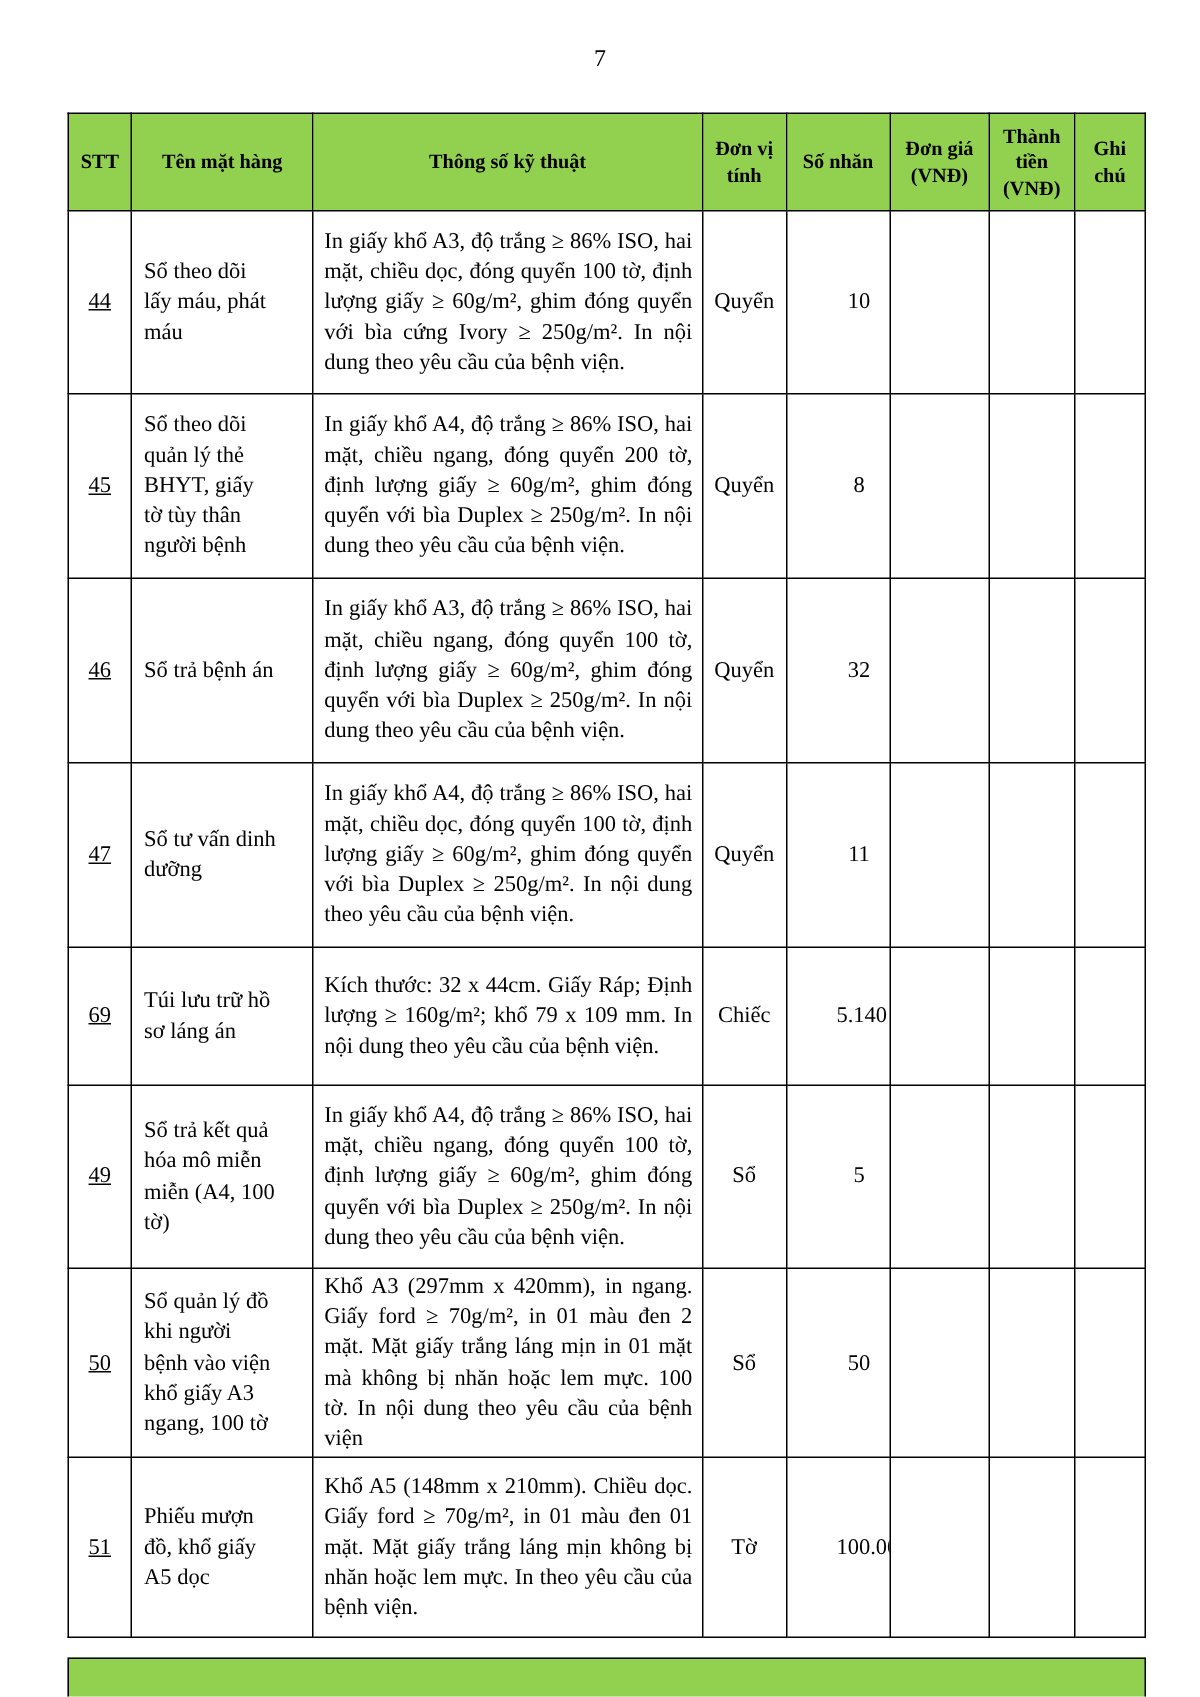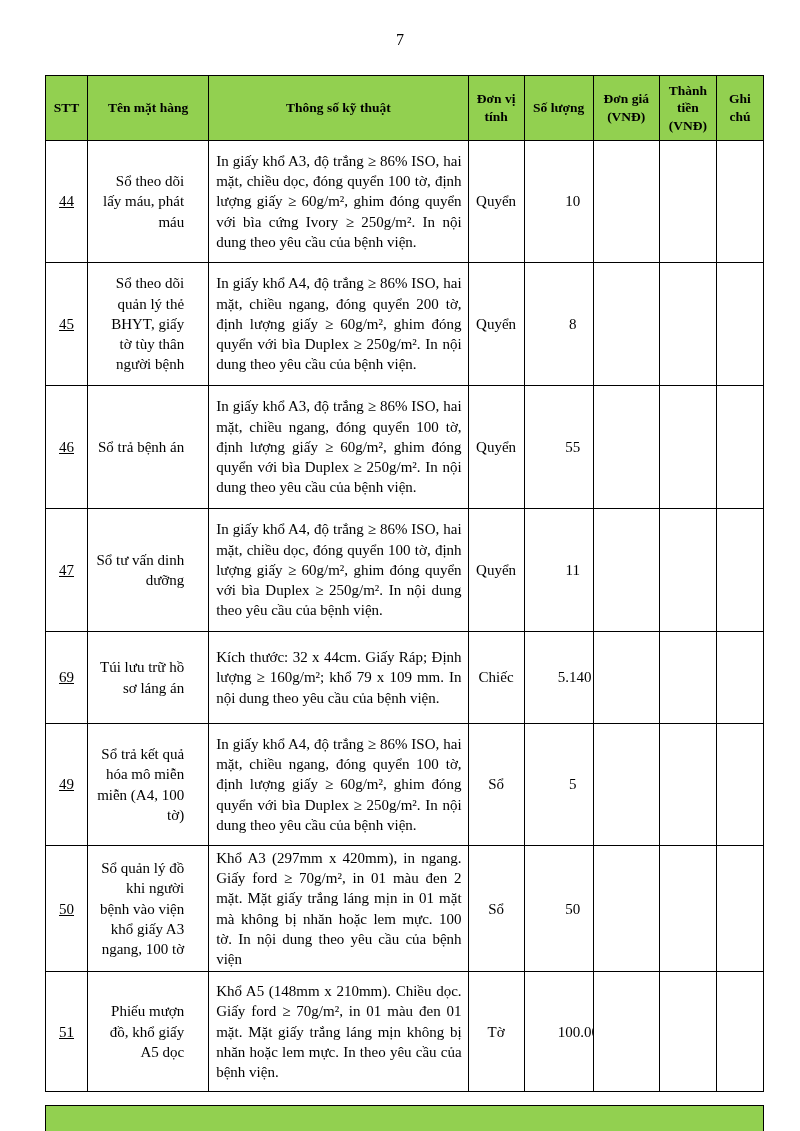--- a/index.html
+++ b/index.html
@@ -46,21 +46,21 @@
     vertical-align: middle;
     padding: 2px 7px;
   }
   td {
     font-size: 15px;
     vertical-align: middle;
     line-height: 20.2px;
     padding: 2px 5px;
   }
   td.cell-stt   { text-align: center; text-decoration: underline; }
-  td.cell-name  { text-align: right; padding-left: 8px; padding-right: 24px; }
+  td.cell-name  { text-align: left; padding-left: 8px; padding-right: 24px; }
   td.cell-spec  { text-align: justify; padding-left: 7px; padding-right: 6px; margin-top: 44px; }
   td.cell-unit  { text-align: center; padding: 2px 6px; }
   td.cell-qty   { text-align: center; padding-left: 33px; }
   td.cell-price, td.cell-total, td.cell-note { text-align: center; }
   .col-stt   { width: 42px; }
   .col-name  { width: 121px; }
   .col-spec  { width: 259px; }
   .col-unit  { width: 56px; }
   .col-qty   { width: 69px; }
   .col-price { width: 66px; }
@@ -92,21 +92,21 @@
       <col class="col-price">
       <col class="col-total">
       <col class="col-note">
     </colgroup>
     <thead>
       <tr>
           <th>STT</th>
           <th>Tên mặt hàng</th>
           <th>Thông số kỹ thuật</th>
           <th>Đơn vị tính</th>
-          <th>Số lượng</th>
+          <th>Số nhăn</th>
           <th>Đơn giá (VNĐ)</th>
           <th>Thành tiền (VNĐ)</th>
           <th>Ghi chú</th>
         </tr>
     </thead>
     <tbody>
         <tr style="height: 122px;">
           <td class="cell-stt">44</td>
           <td class="cell-name">Sổ theo dõi lấy máu, phát máu</td>
           <td class="cell-spec">In giấy khổ A3, độ trắng ≥ 86% ISO, hai mặt, chiều dọc, đóng quyển 100 tờ, định lượng giấy ≥ 60g/m², ghim đóng quyển với bìa cứng Ivory ≥ 250g/m². In nội dung theo yêu cầu của bệnh viện.</td>
@@ -124,21 +124,21 @@
           <td class="cell-qty">8</td>
           <td class="cell-price"></td>
           <td class="cell-total"></td>
           <td class="cell-note"></td>
         </tr>
         <tr style="height: 123px;">
           <td class="cell-stt">46</td>
           <td class="cell-name">Sổ trả bệnh án</td>
           <td class="cell-spec">In giấy khổ A3, độ trắng ≥ 86% ISO, hai mặt, chiều ngang, đóng quyển 100 tờ, định lượng giấy ≥ 60g/m², ghim đóng quyển với bìa Duplex ≥ 250g/m². In nội dung theo yêu cầu của bệnh viện.</td>
           <td class="cell-unit">Quyển</td>
-          <td class="cell-qty">55</td>
+          <td class="cell-qty">32</td>
           <td class="cell-price"></td>
           <td class="cell-total"></td>
           <td class="cell-note"></td>
         </tr>
         <tr style="height: 123px;">
           <td class="cell-stt">47</td>
           <td class="cell-name">Sổ tư vấn dinh dưỡng</td>
           <td class="cell-spec">In giấy khổ A4, độ trắng ≥ 86% ISO, hai mặt, chiều dọc, đóng quyển 100 tờ, định lượng giấy ≥ 60g/m², ghim đóng quyển với bìa Duplex ≥ 250g/m². In nội dung theo yêu cầu của bệnh viện.</td>
           <td class="cell-unit">Quyển</td>
           <td class="cell-qty">11</td>

